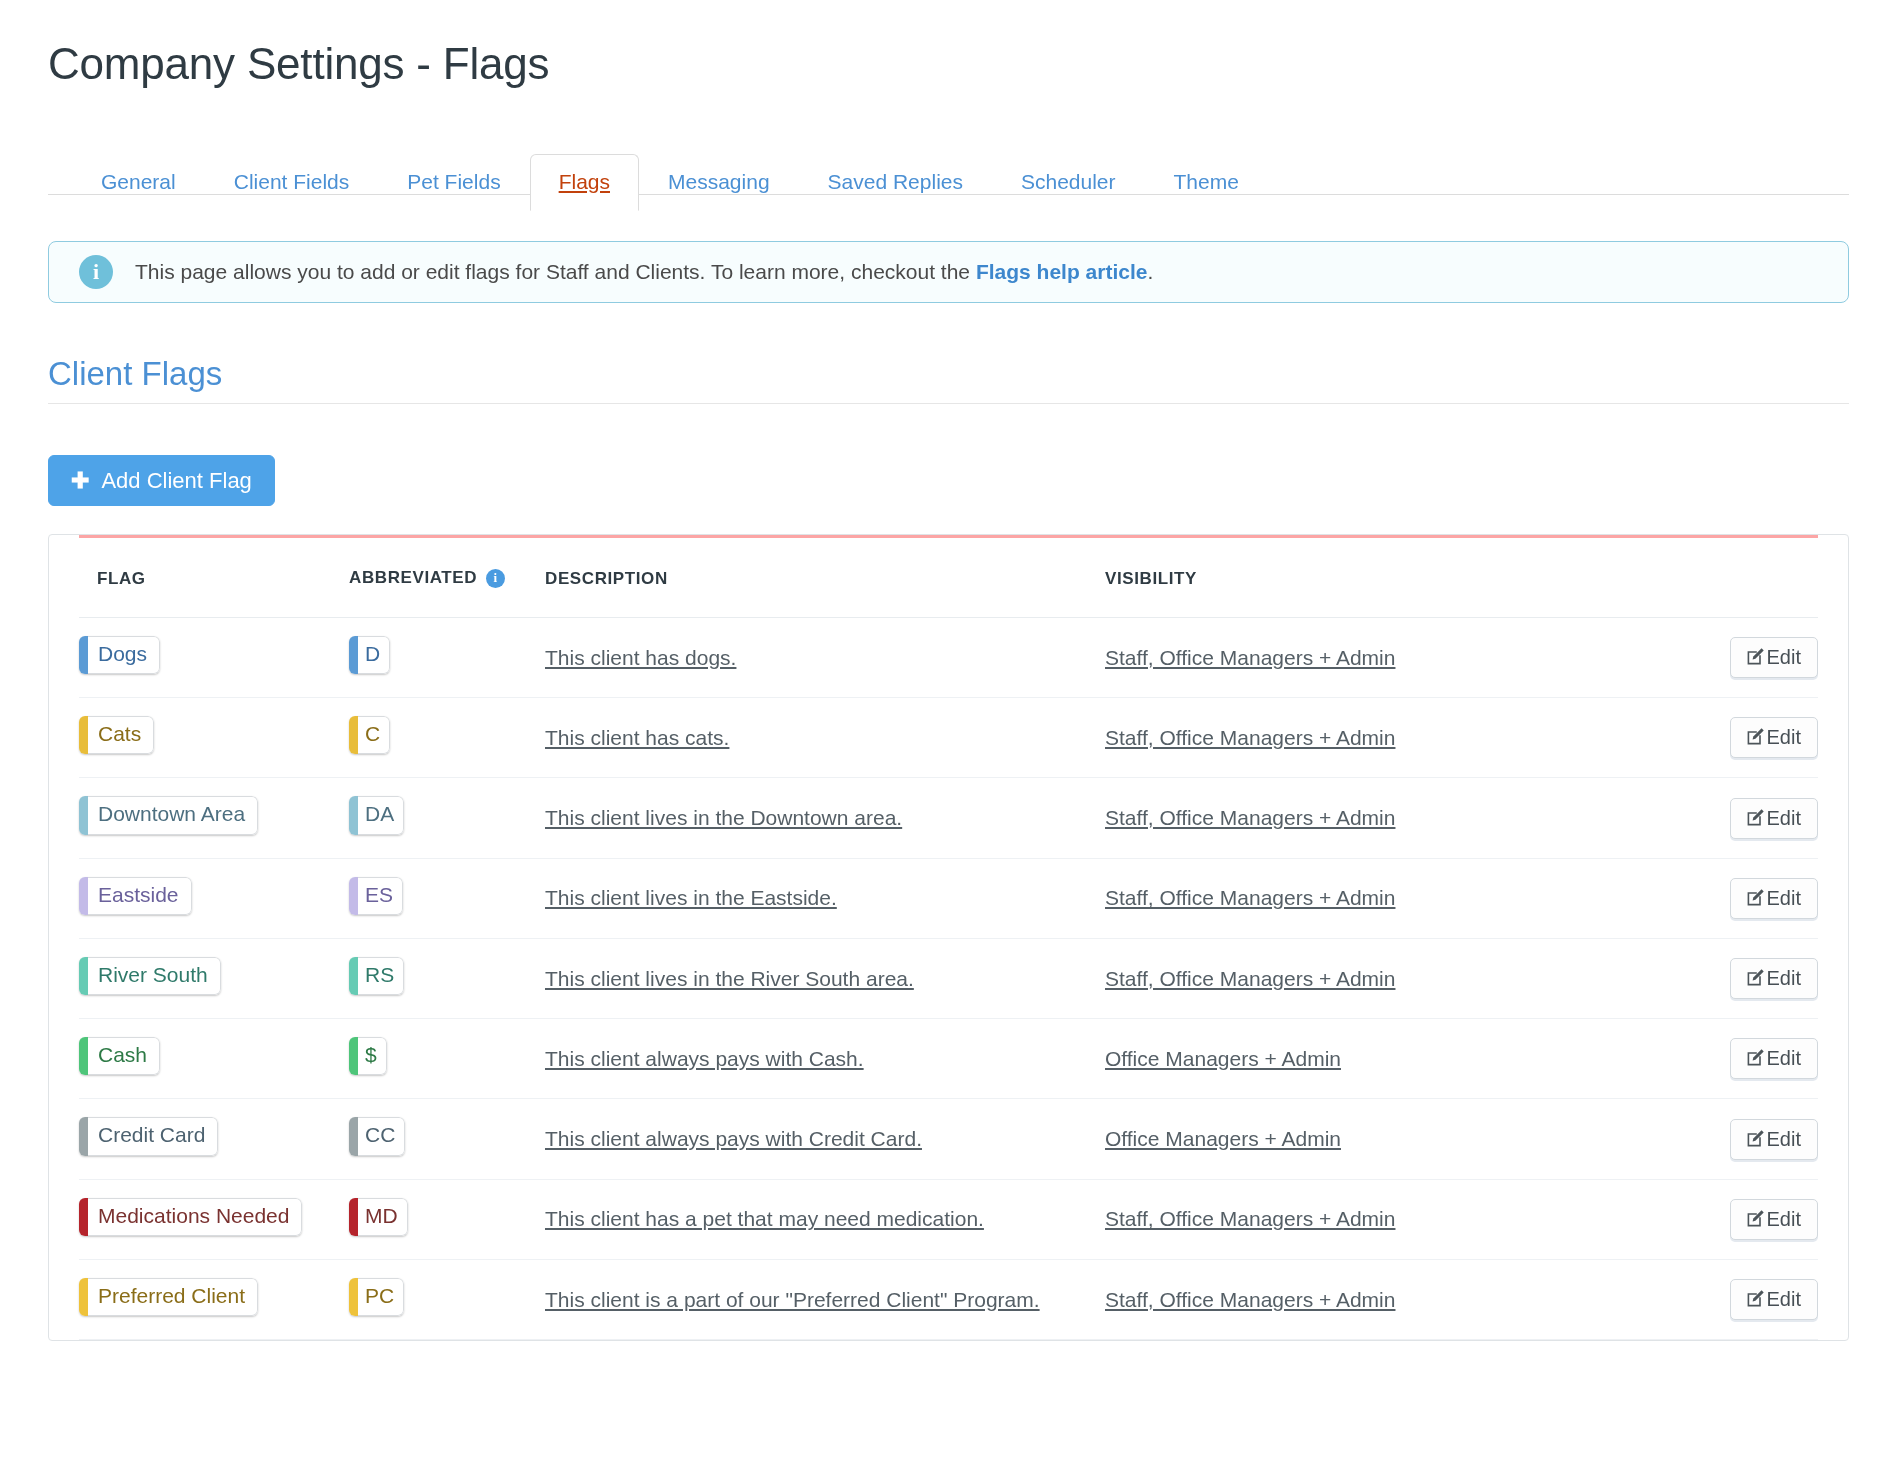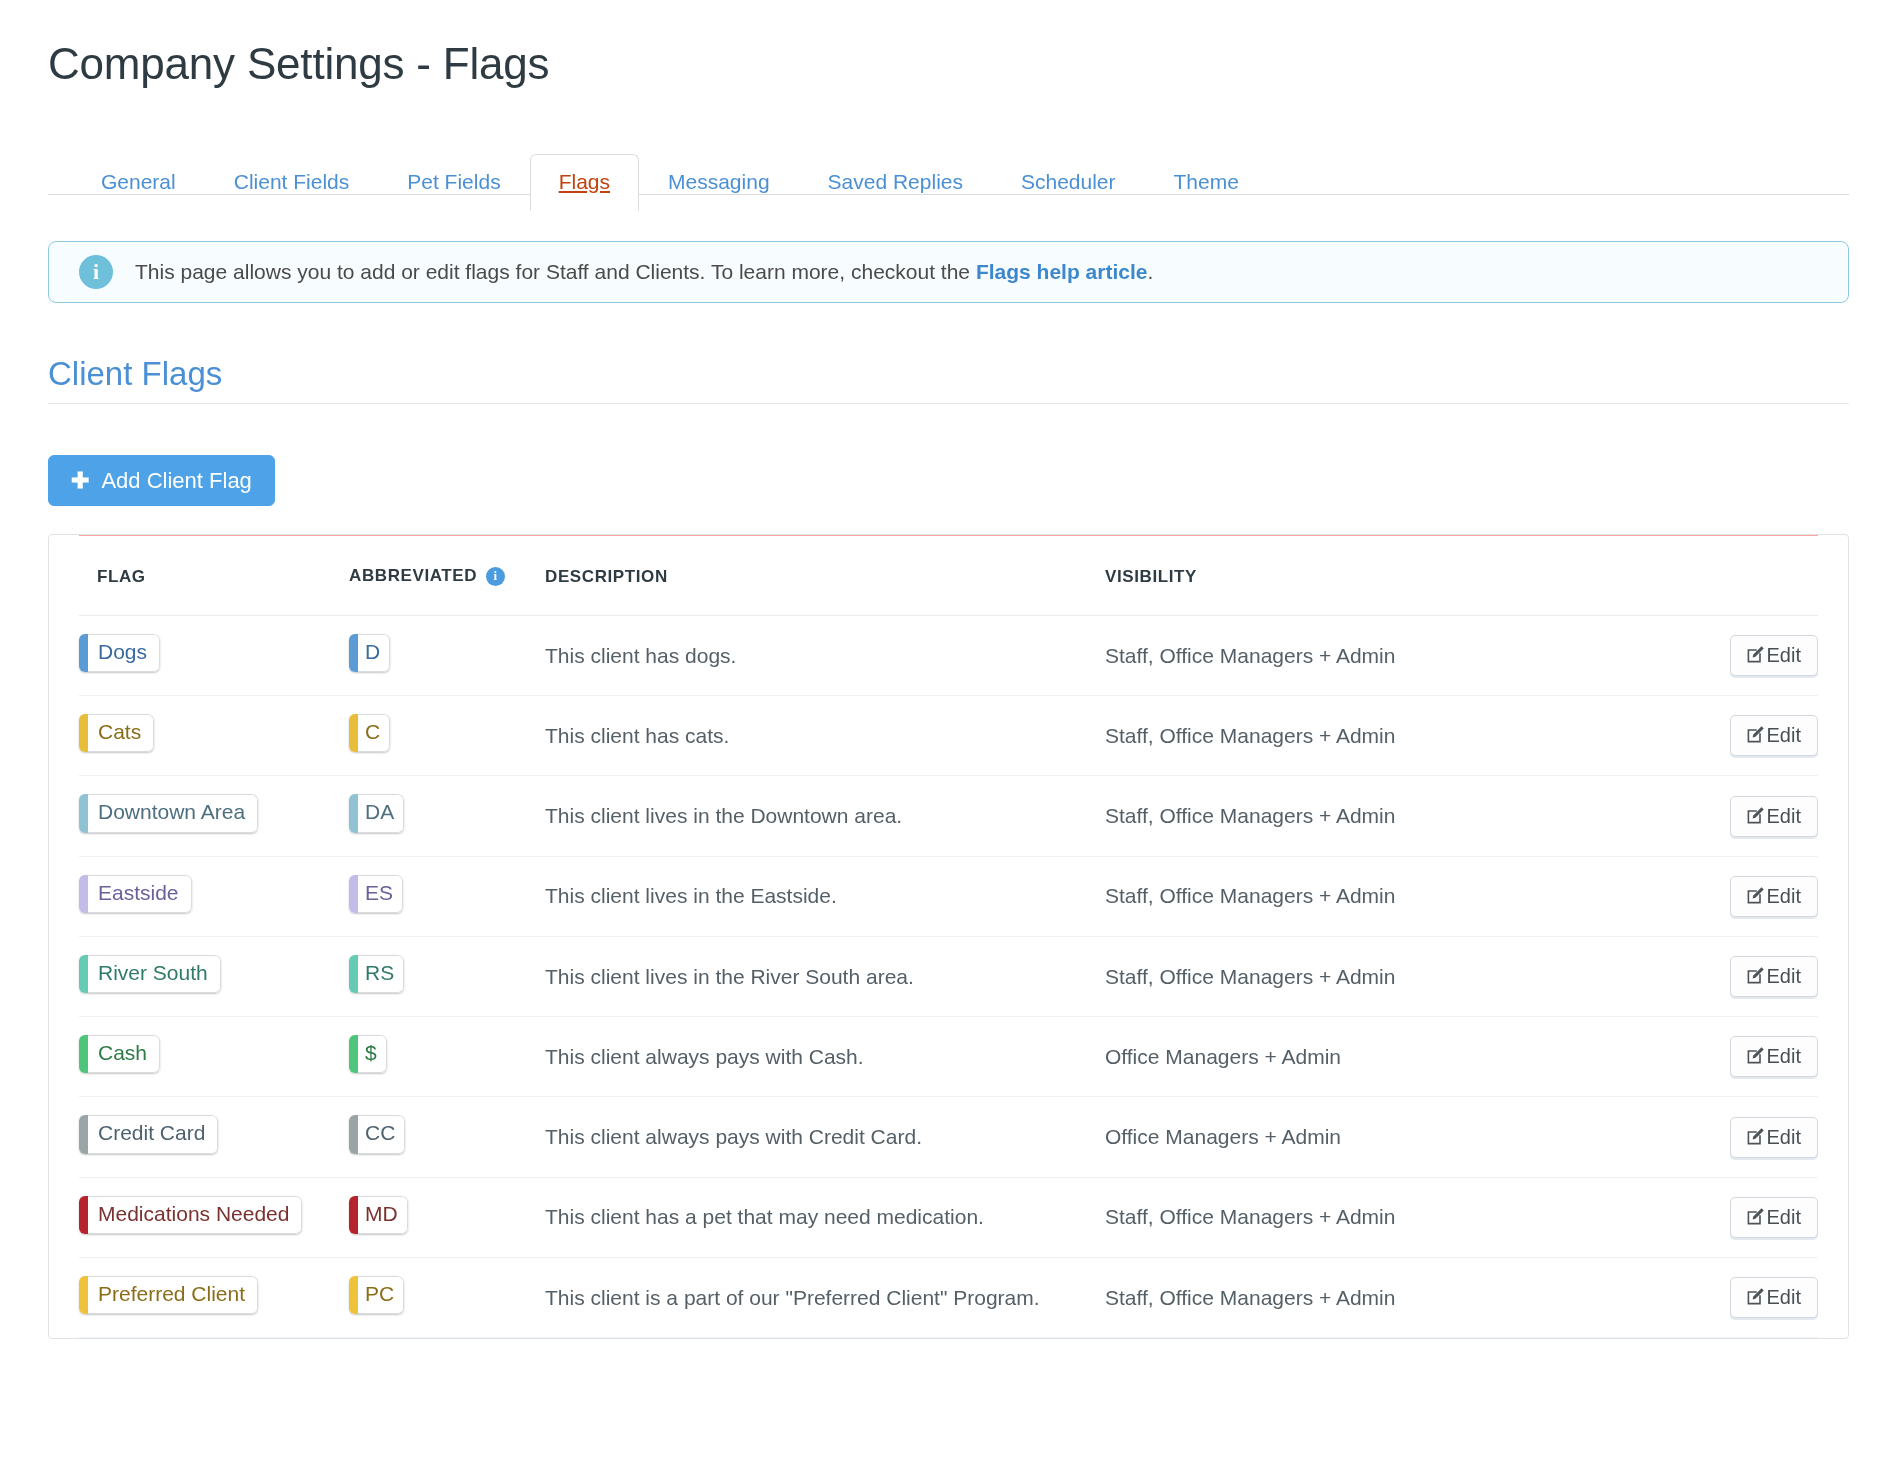--- a/index.html
+++ b/index.html
@@ -138,21 +138,21 @@
     border-collapse: collapse;
     table-layout: fixed;
   }
   table.flags thead th {
     text-align: left;
     font-size: 17px;
     letter-spacing: 0.6px;
     color: #2f3b43;
     font-weight: bold;
     padding: 30px 0 28px 0;
-    border-top: 1px solid #fca5a5;
+    border-top: 3px solid #fca5a5;
     border-bottom: 1px solid #e8ecef;
     vertical-align: middle;
   }
   .col-flag   { width: 270px; padding-left: 18px !important; }
   .col-abbr   { width: 196px; }
   .col-desc   { width: 560px; }
   .col-vis    { width: auto; }
   .col-act    { width: 120px; }
 
   .hdr-info {
@@ -172,20 +172,21 @@
     cursor: pointer;
   }
 
   table.flags tbody td {
     border-bottom: 1px solid #eef1f4;
     padding: 18px 0;
     font-size: 21px;
     color: #555f66;
     vertical-align: middle;
     height: 66px;
+    text-decoration: underline;
   }
   table.flags tbody tr:last-child td { border-bottom: 1px solid #eef1f4; }
   td.cell-flag { padding-left: 18px; }
 
   
   .badge {
     display: inline-flex;
     align-items: stretch;
     border-radius: 6px;
     background: #fff;

